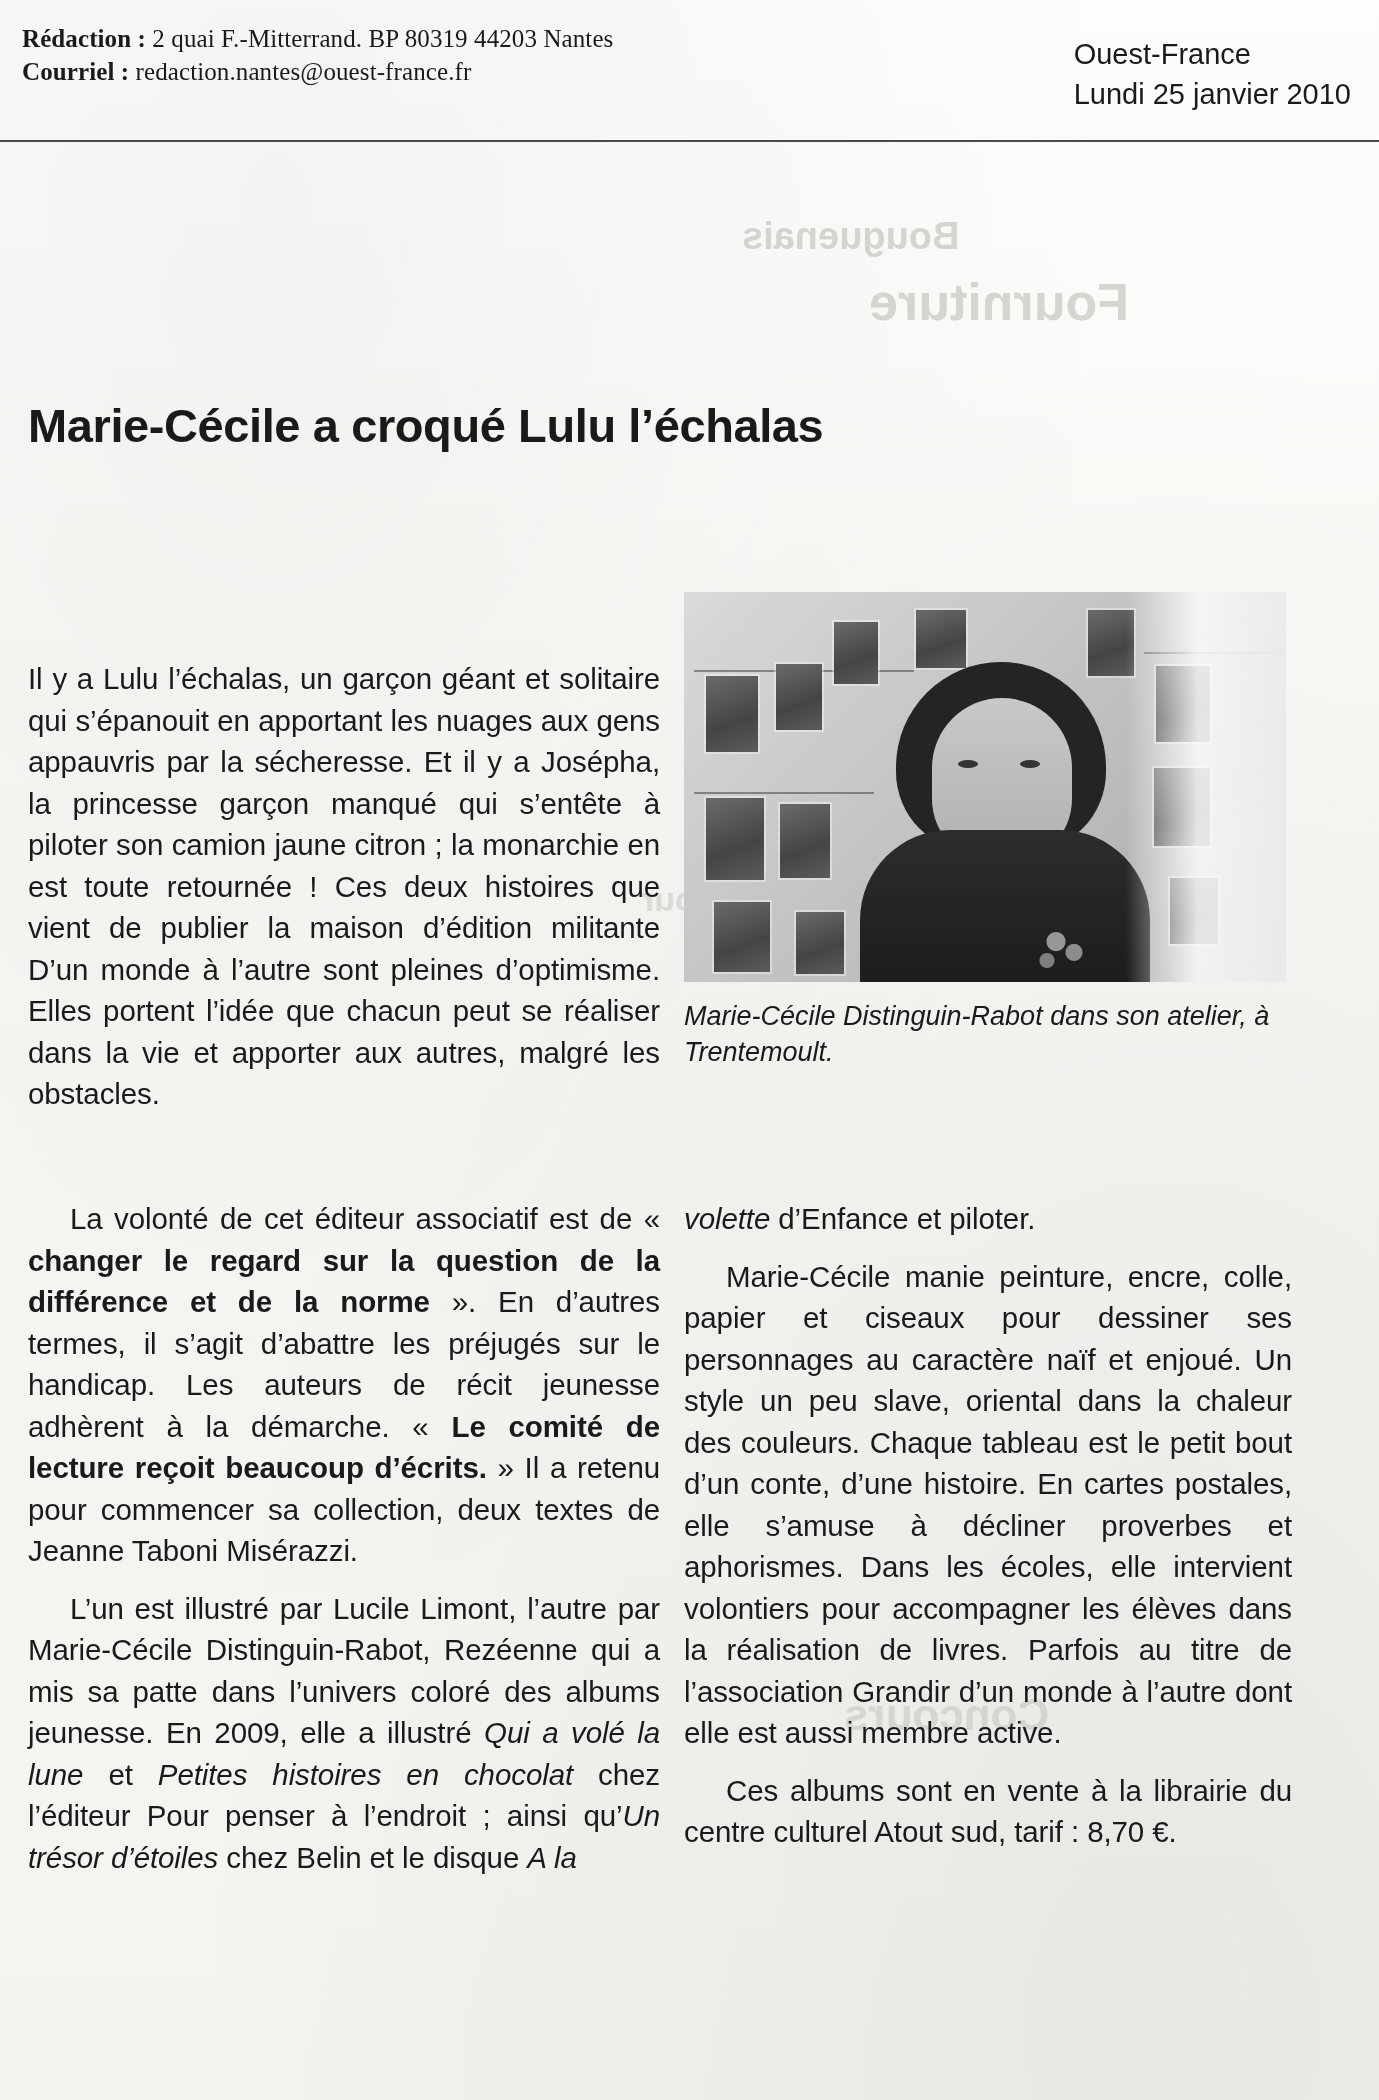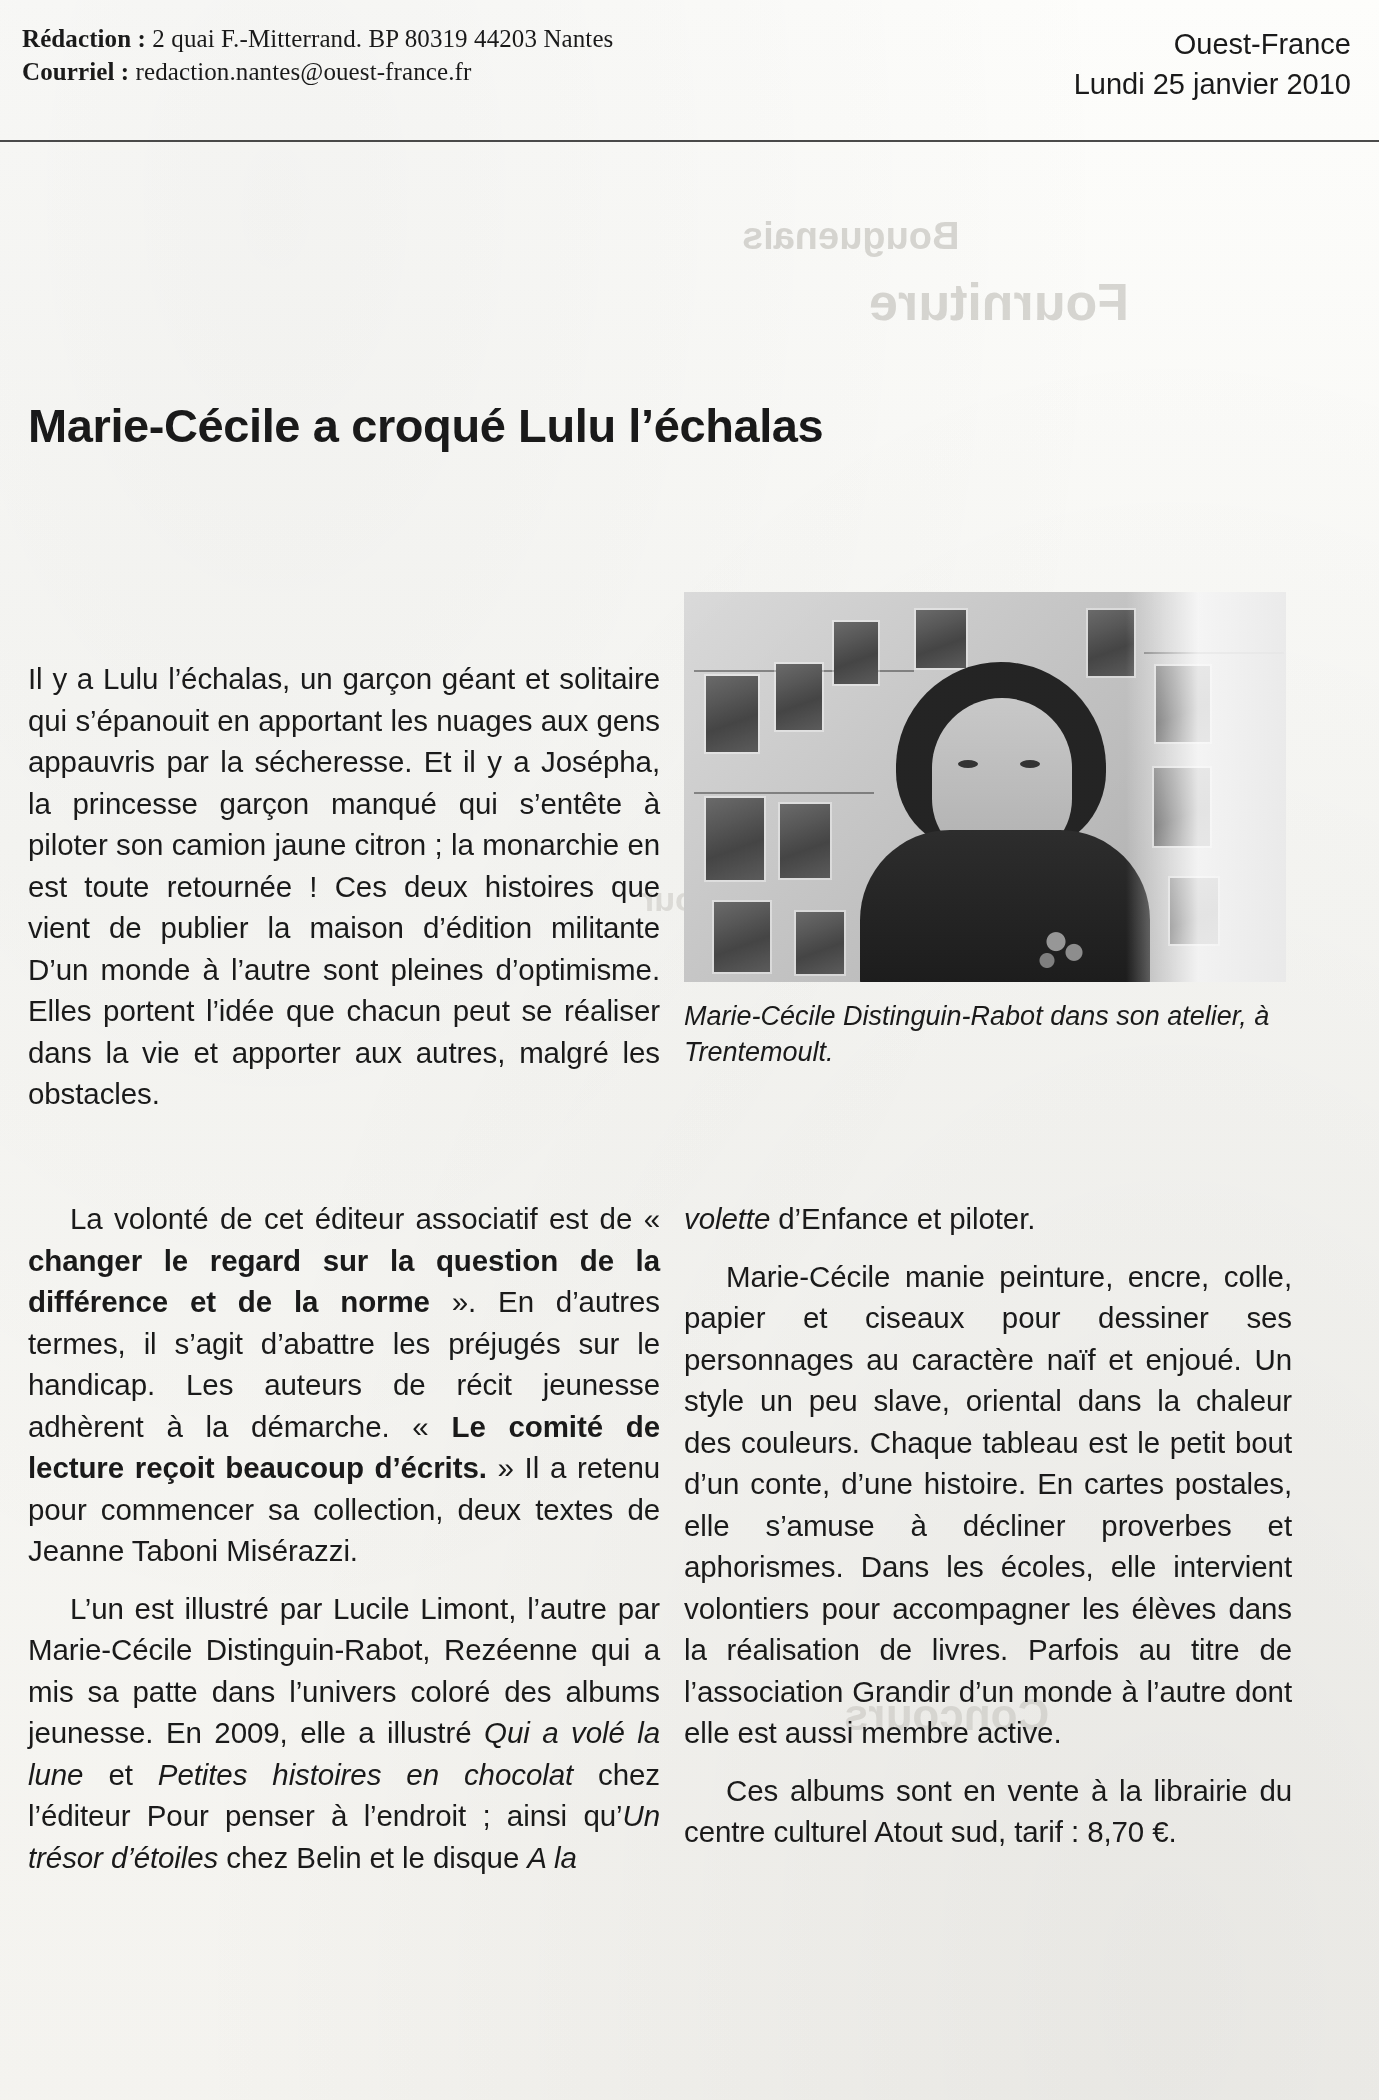--- a/index.html
+++ b/index.html
@@ -53,22 +53,22 @@
     font-size: 25px;
     line-height: 33px;
     letter-spacing: .1px;
     font-family: Liberation Serif, serif;
   }
   .mast-left .ln { white-space: nowrap; }
   .mast-left b { font-weight: 700; }
   .mast-right {
     position: absolute;
     right: 0;
-    top: 2px;
-    text-align: right;
+    top: 12px;
+    text-align: left;
     font-size: 29px;
     line-height: 40px;
   }
   .rule {
     position: absolute;
     left: 0;
     top: 140px;
     width: 1379px;
     height: 2px;
     background: #2c2c2c;

